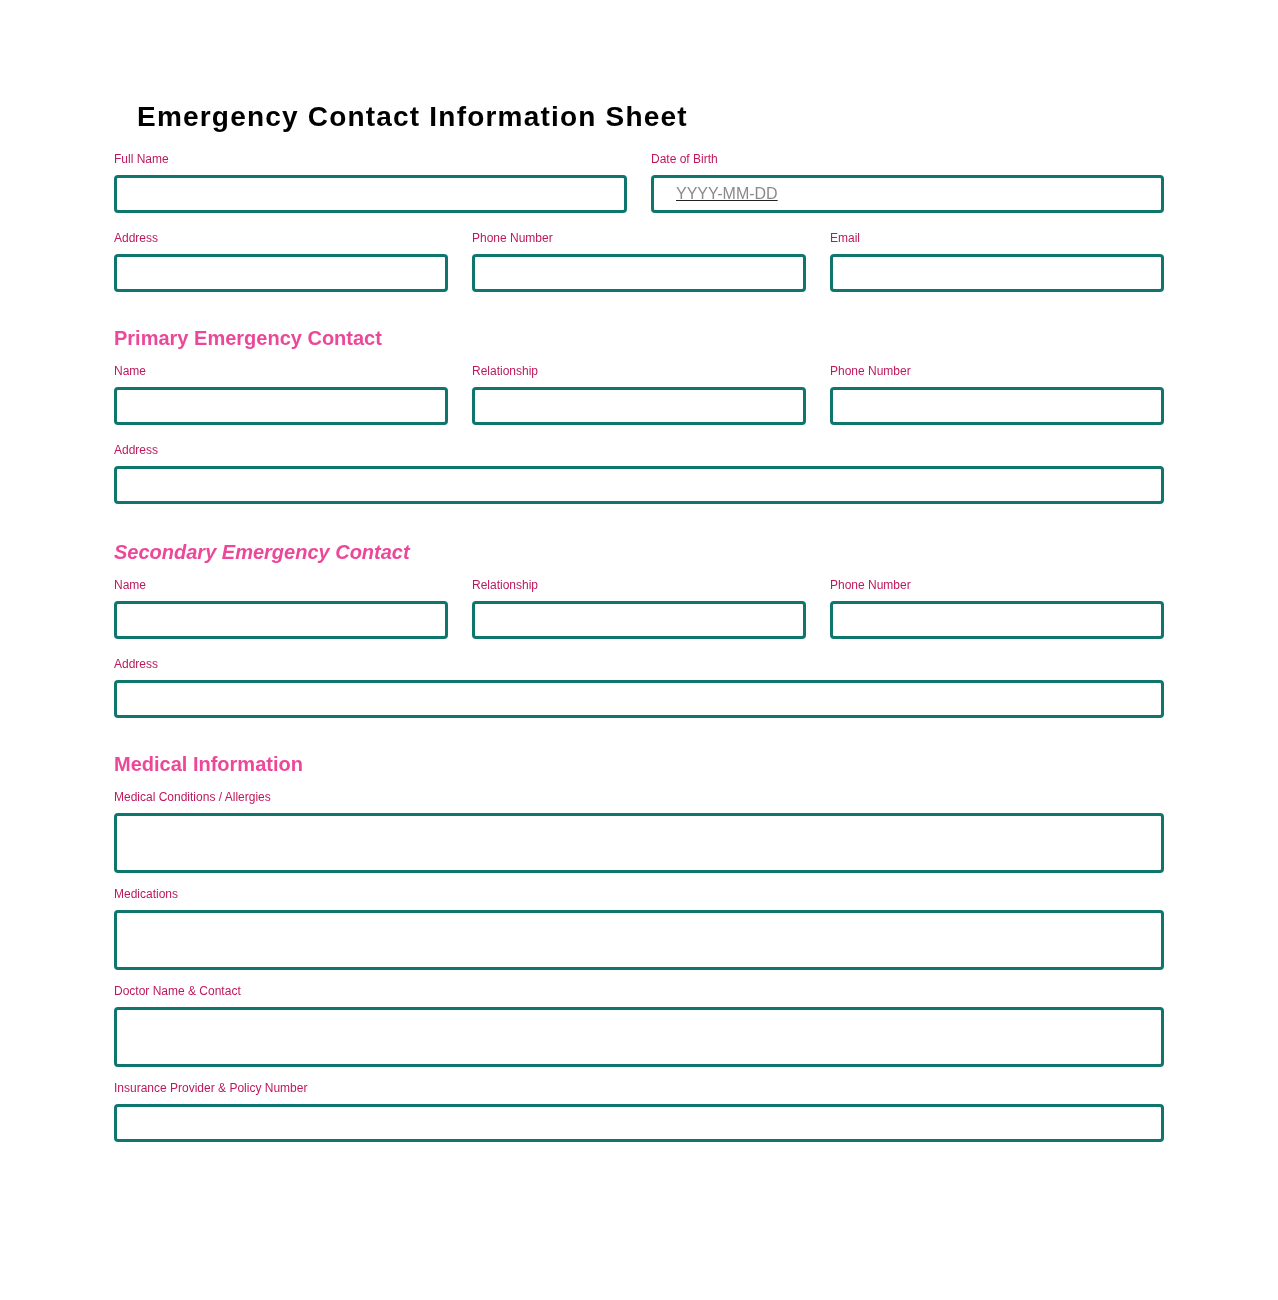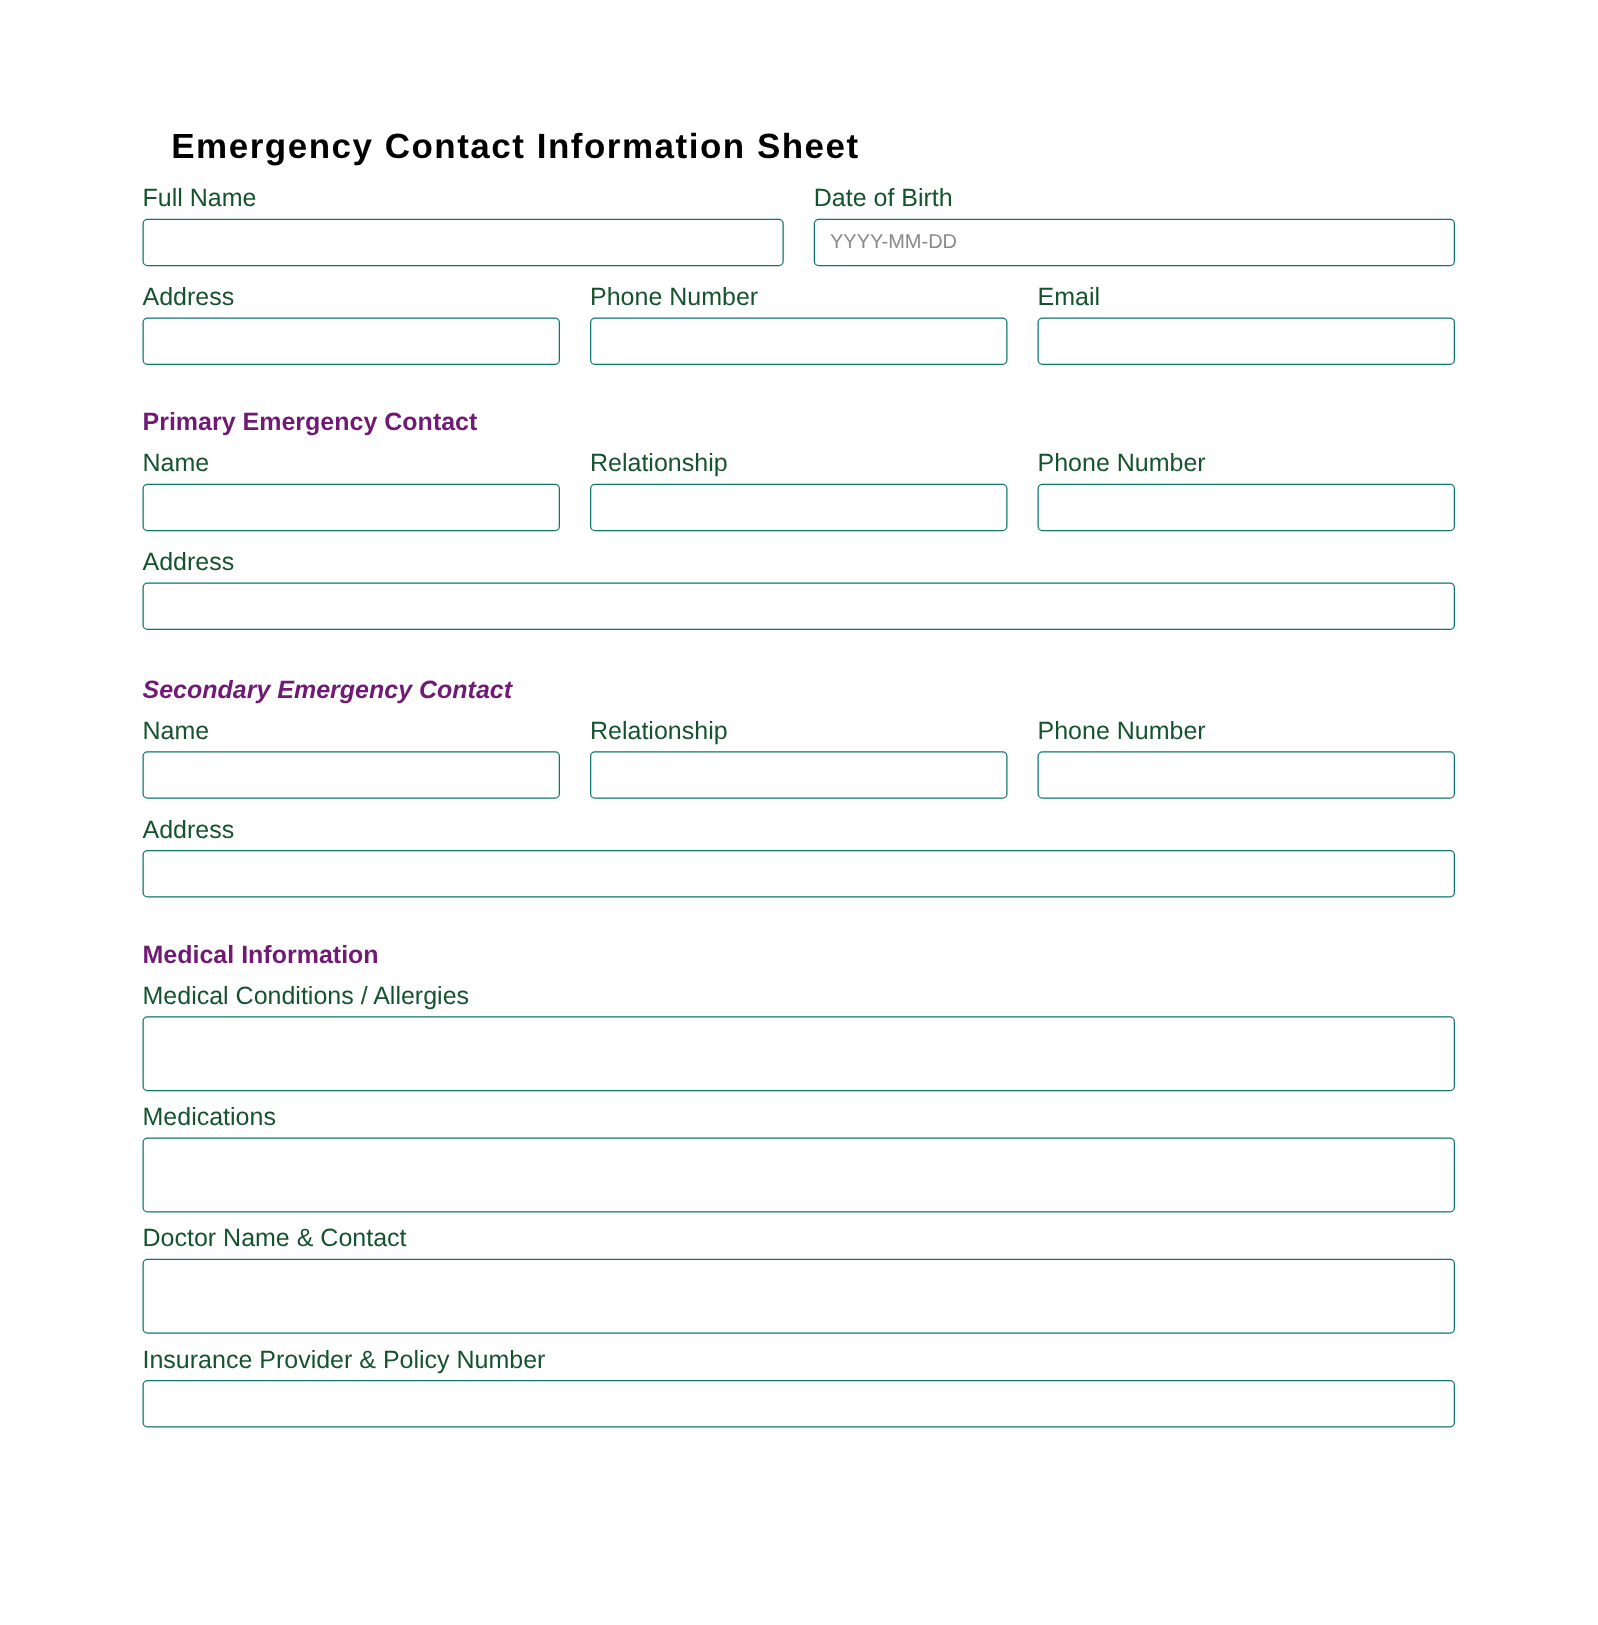--- a/index.html
+++ b/index.html
@@ -25,46 +25,47 @@
       margin-left: 23px;
     }
     .row {
       display: flex;
       gap: 24px;
       margin-bottom: 16px;
     }
     .field { flex: 1 1 0; min-width: 0; }
     .field label {
       display: block;
-      font-size: 20px;
+      font-size: 12px;
       line-height: 18px;
       margin-bottom: 7px;
-      color: #14532d;
+      color: #be185d;
     }
     .field input, .field textarea {
       display: block;
       width: 100%;
       height: 38px;
-      border: 1px solid #0f766e;
+      border: 3px solid #0f766e;
       border-radius: 4px;
-      padding: 8px 12px;
+      padding: 8px 22px;
       font-family: "Liberation Sans", sans-serif;
       font-size: 16px;
       color: #222;
       background: #fff;
       outline: none;
       resize: none;
+      text-decoration: underline;
     }
     .field textarea { height: 60px; }
     .field input::placeholder { color: #8a8a8a; }
     .section-title {
       font-size: 20px;
       font-weight: bold;
       line-height: 24px;
-      color: #701a75;
+      color: #ec4899;
       margin-top: 34px;
       margin-bottom: 12px;
     }
     .med .row { margin-bottom: 12px; justify-content: center; }
   </style>
 </head>
 <body>
 
 <div class="container">
   <h1 class="page-title">Emergency Contact Information Sheet</h1>

